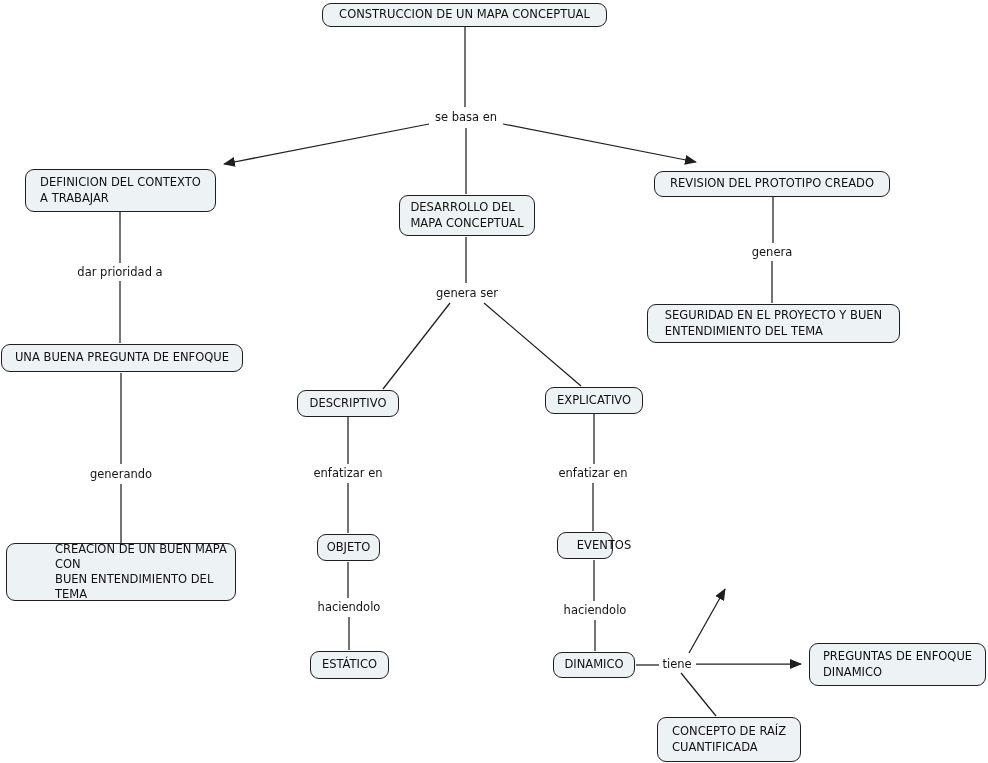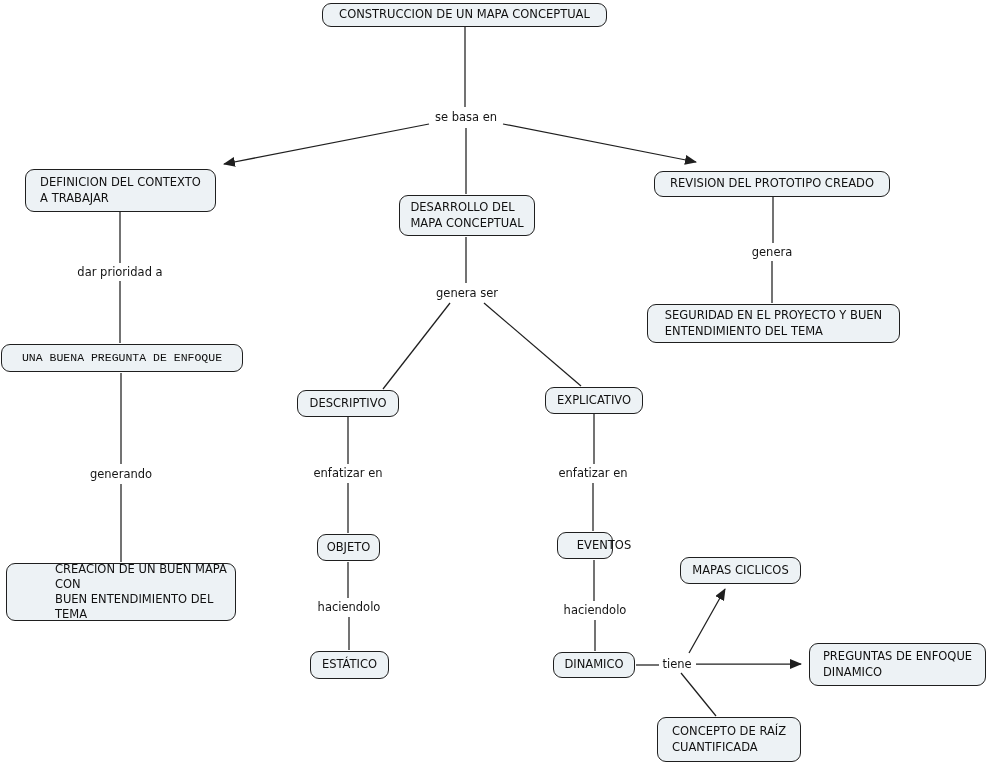--- a/index.html
+++ b/index.html
@@ -89,31 +89,30 @@
     <line x1="773" y1="197" x2="773" y2="243"></line>
     <line x1="772" y1="261" x2="772" y2="303"></line>
   </svg>
 
   <div class="node" style="left:322px; top:3px;   width:285px; height:24px;">CONSTRUCCION DE UN MAPA CONCEPTUAL</div>
   <div class="node" style="left:25px;  top:169px; width:191px; height:43px;">DEFINICION DEL CONTEXTO
 A TRABAJAR</div>
   <div class="node" style="left:399px; top:195px; width:136px; height:41px;">DESARROLLO DEL
 MAPA CONCEPTUAL</div>
   <div class="node" style="left:654px; top:171px; width:236px; height:26px;">REVISION DEL PROTOTIPO CREADO</div>
-  <div class="node" style="left:1px;   top:344px; width:242px; height:28px;font-family:Liberation Mono, monospace;">UNA BUENA PREGUNTA DE ENFOQUE</div>
-  <div class="node" style="left:6px;   top:563px; width:230px; height:58px;padding-left:48px;">CREACION DE UN BUEN MAPA CON
+  <div class="node" style="left:1px;   top:344px; width:242px; height:28px;">UNA BUENA PREGUNTA DE ENFOQUE</div>
+  <div class="node" style="left:6px;   top:543px; width:230px; height:58px;padding-left:48px;">CREACION DE UN BUEN MAPA CON
 BUEN ENTENDIMIENTO DEL
 TEMA</div>
   <div class="node" style="left:297px; top:390px; width:102px; height:27px;">DESCRIPTIVO</div>
   <div class="node" style="left:545px; top:387px; width:98px;  height:27px;">EXPLICATIVO</div>
   <div class="node" style="left:317px; top:534px; width:63px;  height:27px;">OBJETO</div>
   <div class="node" style="left:557px; top:532px; width:56px;  height:27px;padding-left:44px;">EVENTOS</div>
   <div class="node" style="left:310px; top:651px; width:79px;  height:28px;">ESTÁTICO</div>
   <div class="node" style="left:553px; top:652px; width:82px;  height:26px;">DINAMICO</div>
-  <div class="node" style="left:680px; top:557px; width:121px; height:27px;">MAPAS CICLICOS</div>
   <div class="node" style="left:809px; top:643px; width:177px; height:43px;">PREGUNTAS DE ENFOQUE
 DINAMICO</div>
   <div class="node" style="left:657px; top:717px; width:144px; height:45px;">CONCEPTO DE RAÍZ
 CUANTIFICADA</div>
   <div class="node" style="left:647px; top:304px; width:253px; height:39px;">SEGURIDAD EN EL PROYECTO Y BUEN
 ENTENDIMIENTO DEL TEMA</div>
 
   <div class="link-label" style="left:466px; top:117px;">se basa en</div>
   <div class="link-label" style="left:120px; top:272px;">dar prioridad a</div>
   <div class="link-label" style="left:121px; top:474px;">generando</div>

